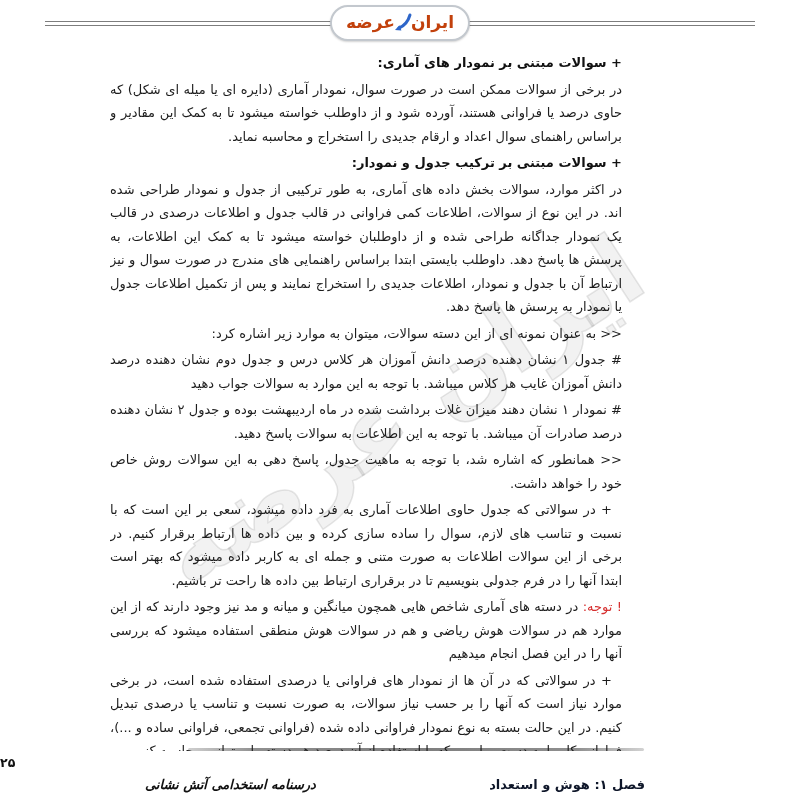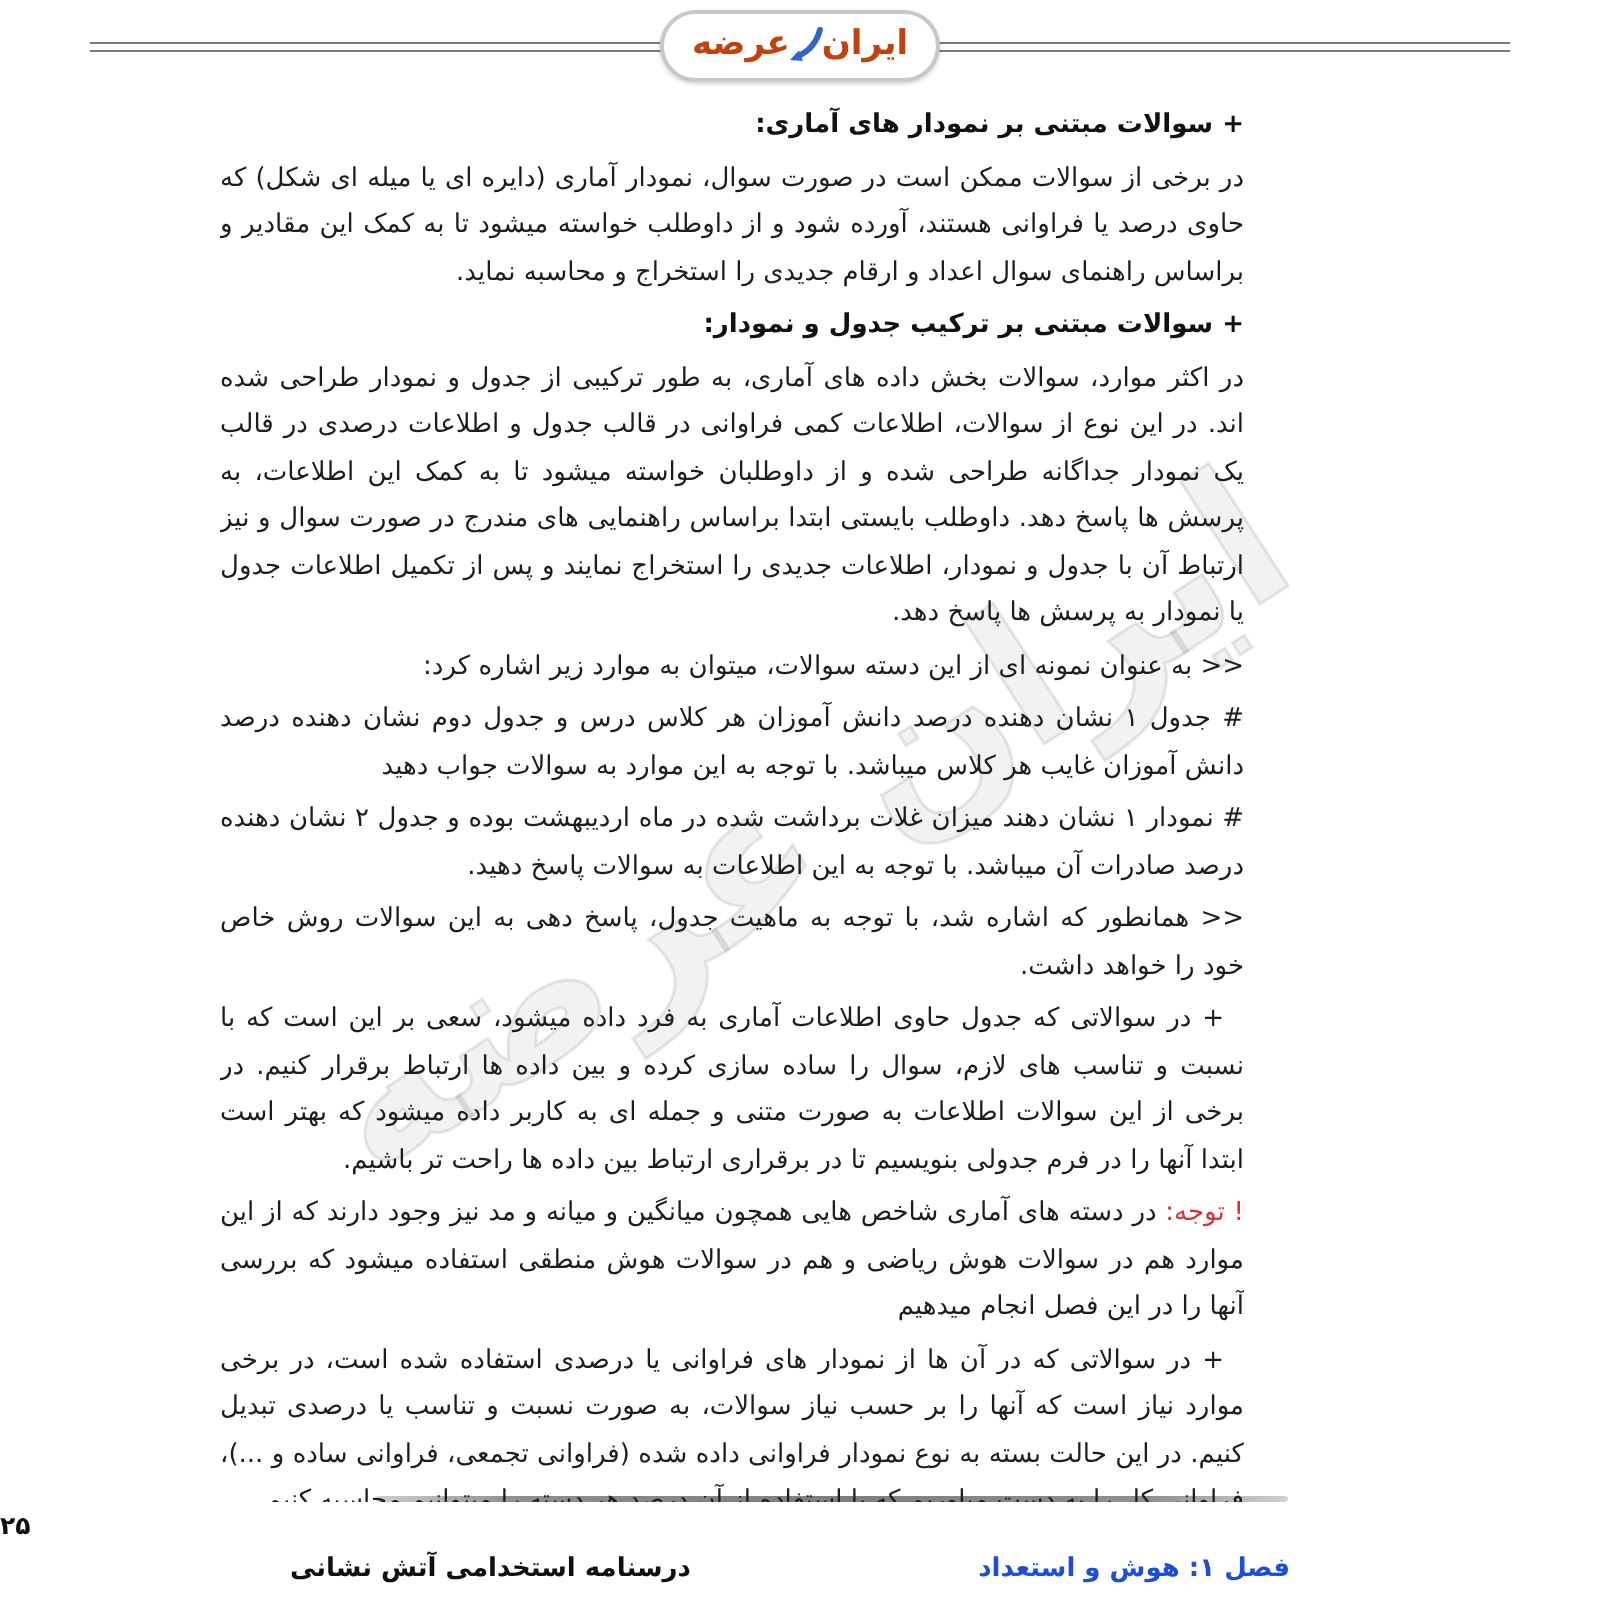--- a/index.html
+++ b/index.html
@@ -48,25 +48,25 @@
   .footer-rule{
     position:absolute;top:748px;left:188px;width:456px;height:3px;border-radius:2px;
     background:linear-gradient(90deg,#cfcfcf,#8f8f8f 15%,#7e7e7e 50%,#8f8f8f 85%,#d2d2d2);
   }
   .page-number{
     position:absolute;top:755px;left:0;right:0;text-align:left;
     font-weight:bold;font-size:12.5px;color:#101010;
   }
   .footer-chapter{
     position:absolute;top:777px;right:155px;direction:rtl;
-    font-weight:bold;font-size:13px;color:#1d4ed8;
+    font-weight:bold;font-size:13px;color:#0f172a;
   }
   .footer-book{
     position:absolute;top:777px;left:145px;direction:rtl;
-    font-weight:bold;font-size:13px;color:#101010;
+    font-weight:bold;font-size:13px;color:#101010;font-style:italic;
   }
 </style>
 </head>
 <body>
 
 <div class="page">
 
   <div class="header-rule"></div>
   <div class="logo">
     <span class="logo-word">ایران</span>

